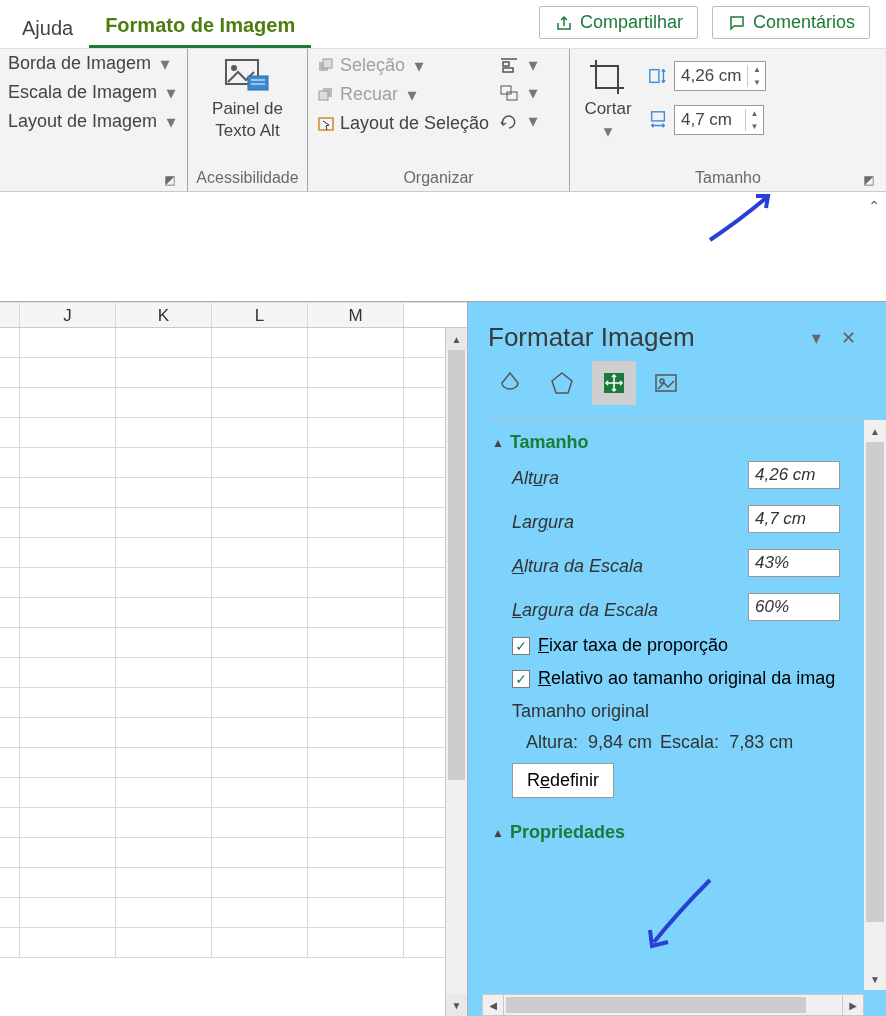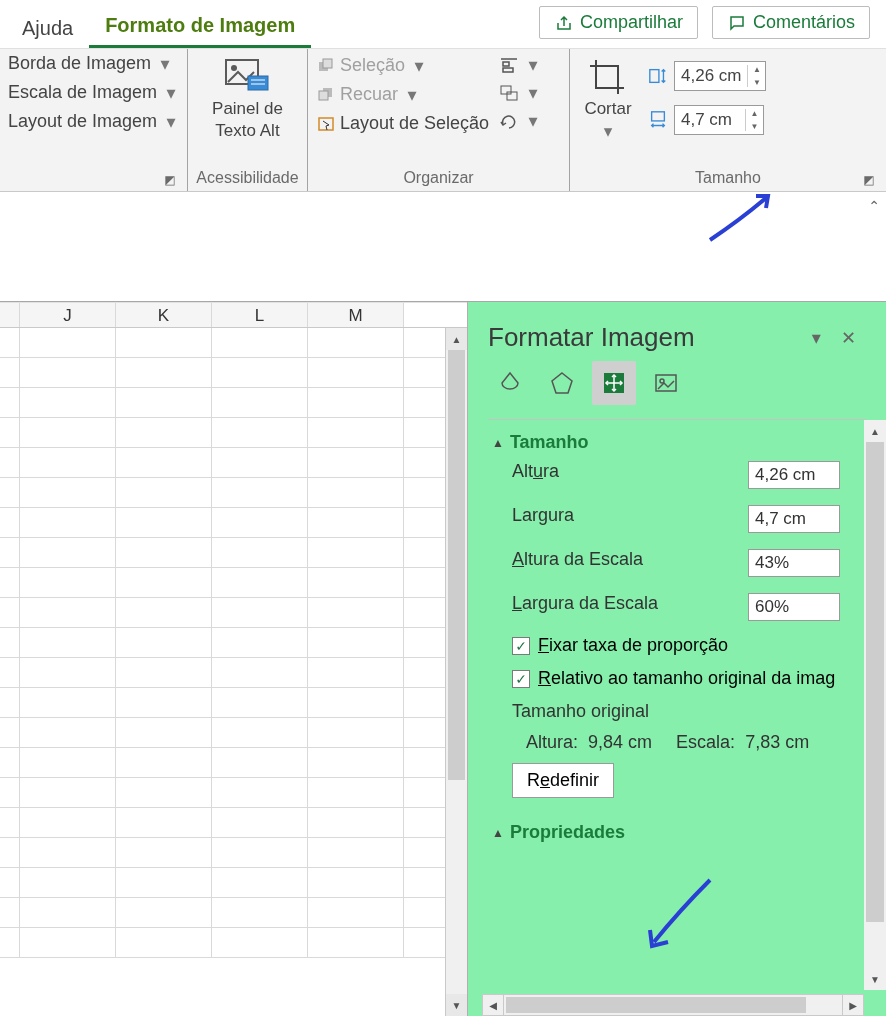--- a/index.html
+++ b/index.html
@@ -44,48 +44,48 @@
   .cells { position:relative; height:632px; }
   .cells .row { display:flex; height:30px; border-bottom:1px solid #d9d9d9;}
   .cells .row div { width:96px; border-right:1px solid #d9d9d9;}
   .cells .row div:first-child { width:20px; border-right:1px solid #d9d9d9;}
   .vscroll-g { position:absolute; right:0; top:26px; bottom:0; width:22px; background:#f0f0f0; border-left:1px solid #c9c9c9; display:flex;flex-direction:column;}
   .vscroll-g .btn{height:22px;display:flex;align-items:center;justify-content:center;font-size:10px;color:#555;background:#e8e8e8;cursor:pointer;}
   .vscroll-g .track{flex:1;position:relative;}
   .vscroll-g .thumb{position:absolute;left:2px;right:2px;top:0;height:430px;background:#cdcdcd;}
 
   
-  .pane { flex:1; background:#86efac; display:flex; flex-direction:column; position:relative;}
+  .pane { flex:1; background:#7dd3fc; display:flex; flex-direction:column; position:relative;}
   .pane-head { display:flex; align-items:center; padding:20px 20px 8px 20px;}
   .pane-title { font-size:26px; color:#3a3a3a; flex:1;}
   .pane-head .ic-btn { font-size:18px; color:#666; padding:4px 10px; cursor:pointer;}
   .pane-tabs { display:flex; gap:8px; padding:0 20px 14px;}
   .pane-tab { width:44px; height:44px; display:flex; align-items:center; justify-content:center; cursor:pointer; border-radius:2px;}
   .pane-tab.active { background:#cfcfcf;}
   .pane-divider { height:1px; background:#c4c4c4; margin:0 20px;}
   .pane-body { flex:1; overflow:hidden; position:relative; }
   .pane-scroll { position:absolute; right:0; top:0; bottom:26px; width:22px; background:#f0f0f0; display:flex; flex-direction:column;}
   .pane-scroll .btn{height:22px;display:flex;align-items:center;justify-content:center;font-size:10px;color:#555;cursor:pointer;}
   .pane-scroll .track{flex:1;position:relative;}
   .pane-scroll .thumb{position:absolute;left:2px;right:2px;top:0;height:480px;background:#cdcdcd;}
   .pane-hscroll { position:absolute; left:14px; right:22px; bottom:0; height:22px; background:#f0f0f0; display:flex;}
   .pane-hscroll .btn{width:22px;display:flex;align-items:center;justify-content:center;font-size:10px;color:#555;cursor:pointer;border:1px solid #c9c9c9;}
   .pane-hscroll .track{flex:1;position:relative;border-top:1px solid #c9c9c9;border-bottom:1px solid #c9c9c9;}
   .pane-hscroll .thumb{position:absolute;top:2px;bottom:2px;left:2px;width:300px;background:#cdcdcd;}
 
   .sect { padding:12px 24px;}
   .sect-head { font-size:18px; font-weight:700; color:#1a7b3a; cursor:pointer; display:flex; align-items:center; gap:6px;}
   .sect-head .tri { font-size:12px; color:#444;}
-  .field-row { display:flex; align-items:flex-start; padding:8px 0 8px 20px; font-size:18px; color:#333;}
+  .field-row { display:flex; align-items:flex-end; padding:8px 0 8px 20px; font-size:18px; color:#333;font-style:italic;}
   .field-row .lab { flex:1;}
   .field-row .tbox { width:92px; height:28px; border:1px solid #9a9a9a; background:#fff; padding:0 6px; font-size:17px; display:flex;align-items:center;}
   .chk-row { display:flex; align-items:center; gap:8px; padding:6px 0 6px 20px; font-size:18px;}
   .chk { width:18px; height:18px; border:1px solid #7a7a7a; background:#fff; display:flex;align-items:center;justify-content:center;color:#217346;font-size:14px;cursor:pointer;}
   .orig { padding:6px 0 6px 20px; font-size:18px; color:#333;}
-  .orig-vals { padding:4px 0 10px 34px; font-size:18px; color:#333; display:flex; gap:24px;}
+  .orig-vals { padding:4px 0 10px 34px; font-size:18px; color:#333; display:flex; gap:8px;}
   .btn-box { margin:0 0 0 20px; border:1px solid #9a9a9a; background:#fff; padding:6px 14px; font-size:18px; cursor:pointer; display:inline-block;}
   .underline-letter { text-decoration: underline; }
 
   
   .anno { position:absolute; pointer-events:none; }
 </style>
 </head>
 <body>
 
 <div class="tabs">

